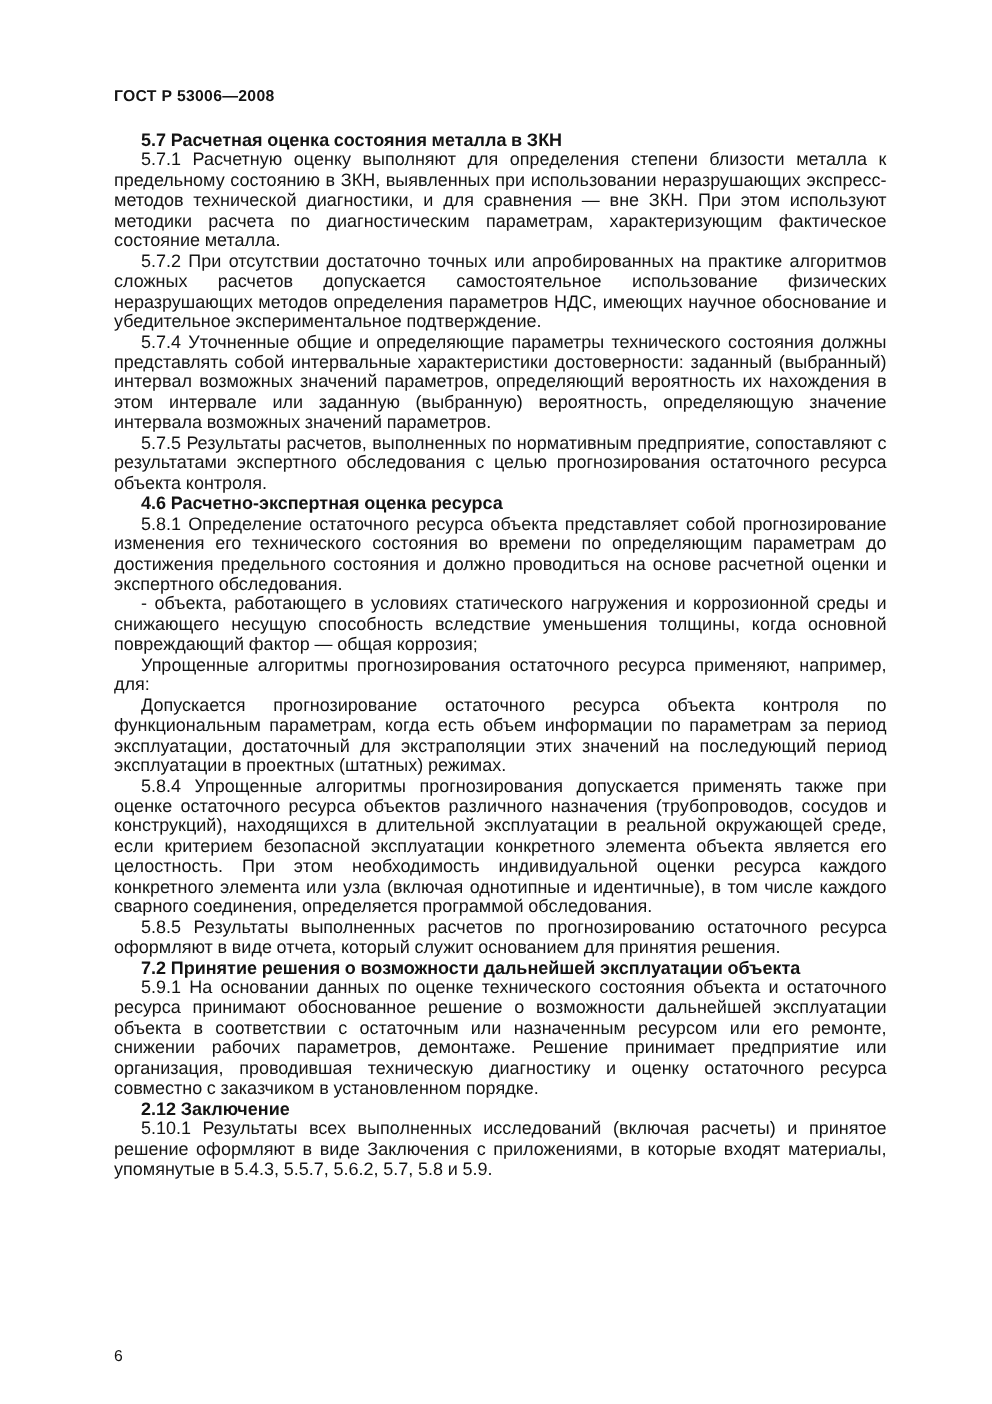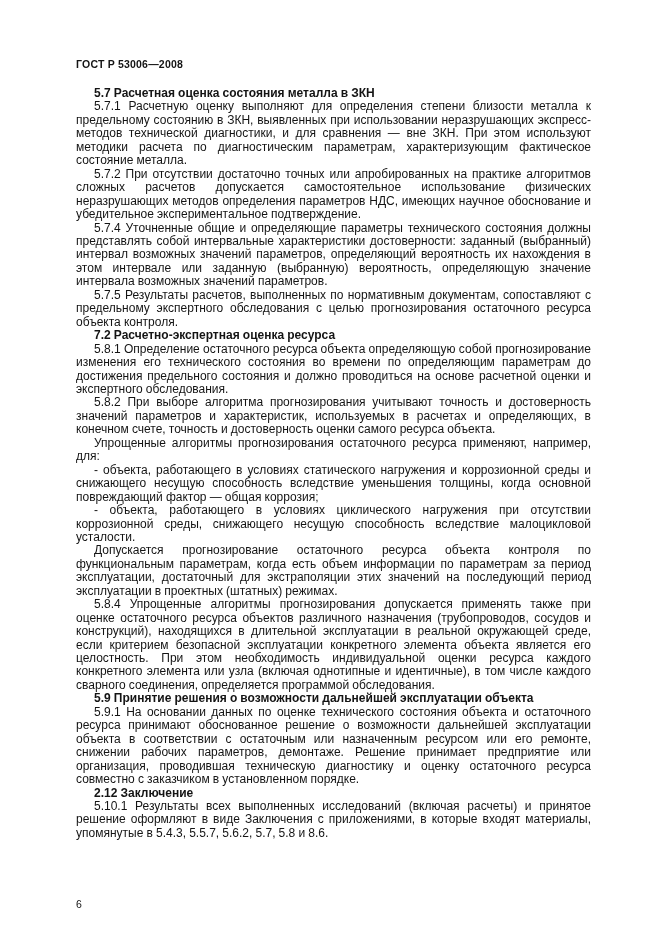--- a/index.html
+++ b/index.html
@@ -54,29 +54,28 @@
 <body>
 
 <div class="page">
   <div class="doc-header">ГОСТ Р 53006—2008</div>
 
   <div class="content">
       <p class="heading">5.7 Расчетная оценка состояния металла в ЗКН</p>
       <p class="para">5.7.1 Расчетную оценку выполняют для определения степени близости металла к предельному состоянию в ЗКН, выявленных при использовании неразрушающих экспресс-методов технической диагностики, и для сравнения — вне ЗКН. При этом используют методики расчета по диагностическим параметрам, характеризующим фактическое состояние металла.</p>
       <p class="para">5.7.2 При отсутствии достаточно точных или апробированных на практике алгоритмов сложных расчетов допускается самостоятельное использование физических неразрушающих методов определения параметров НДС, имеющих научное обоснование и убедительное экспериментальное подтверждение.</p>
       <p class="para">5.7.4 Уточненные общие и определяющие параметры технического состояния должны представлять собой интервальные характеристики достоверности: заданный (выбранный) интервал возможных значений параметров, определяющий вероятность их нахождения в этом интервале или заданную (выбранную) вероятность, определяющую значение интервала возможных значений параметров.</p>
-      <p class="para">5.7.5 Результаты расчетов, выполненных по нормативным документам, сопоставляют с предельному экспертного обследования с целью прогнозирования остаточного ресурса объекта контроля.</p>
-      <p class="heading">7.2 Расчетно-экспертная оценка ресурса</p>
-      <p class="para">5.8.1 Определение остаточного ресурса объекта определяющую собой прогнозирование изменения его технического состояния во времени по определяющим параметрам до достижения предельного состояния и должно проводиться на основе расчетной оценки и экспертного обследования.</p>
-      <p class="para">5.8.2 При выборе алгоритма прогнозирования учитывают точность и достоверность значений параметров и характеристик, используемых в расчетах и определяющих, в конечном счете, точность и достоверность оценки самого ресурса объекта.</p>
+      <p class="para">5.7.5 Результаты расчетов, выполненных по нормативным предприятие, сопоставляют с результатами экспертного обследования с целью прогнозирования остаточного ресурса объекта контроля.</p>
+      <p class="heading">4.6 Расчетно-экспертная оценка ресурса</p>
+      <p class="para">5.8.1 Определение остаточного ресурса объекта представляет собой прогнозирование изменения его технического состояния во времени по определяющим параметрам до достижения предельного состояния и должно проводиться на основе расчетной оценки и экспертного обследования.</p>
+      <p class="para">- объекта, работающего в условиях статического нагружения и коррозионной среды и снижающего несущую способность вследствие уменьшения толщины, когда основной повреждающий фактор — общая коррозия;</p>
       <p class="para">Упрощенные алгоритмы прогнозирования остаточного ресурса применяют, например, для:</p>
-      <p class="para">- объекта, работающего в условиях статического нагружения и коррозионной среды и снижающего несущую способность вследствие уменьшения толщины, когда основной повреждающий фактор — общая коррозия;</p>
-      <p class="para">- объекта, работающего в условиях циклического нагружения при отсутствии коррозионной среды, снижающего несущую способность вследствие малоцикловой усталости.</p>
       <p class="para">Допускается прогнозирование остаточного ресурса объекта контроля по функциональным параметрам, когда есть объем информации по параметрам за период эксплуатации, достаточный для экстраполяции этих значений на последующий период эксплуатации в проектных (штатных) режимах.</p>
       <p class="para">5.8.4 Упрощенные алгоритмы прогнозирования допускается применять также при оценке остаточного ресурса объектов различного назначения (трубопроводов, сосудов и конструкций), находящихся в длительной эксплуатации в реальной окружающей среде, если критерием безопасной эксплуатации конкретного элемента объекта является его целостность. При этом необходимость индивидуальной оценки ресурса каждого конкретного элемента или узла (включая однотипные и идентичные), в том числе каждого сварного соединения, определяется программой обследования.</p>
-      <p class="heading">5.9 Принятие решения о возможности дальнейшей эксплуатации объекта</p>
+      <p class="para">5.8.5 Результаты выполненных расчетов по прогнозированию остаточного ресурса оформляют в виде отчета, который служит основанием для принятия решения.</p>
+      <p class="heading">7.2 Принятие решения о возможности дальнейшей эксплуатации объекта</p>
       <p class="para">5.9.1 На основании данных по оценке технического состояния объекта и остаточного ресурса принимают обоснованное решение о возможности дальнейшей эксплуатации объекта в соответствии с остаточным или назначенным ресурсом или его ремонте, снижении рабочих параметров, демонтаже. Решение принимает предприятие или организация, проводившая техническую диагностику и оценку остаточного ресурса совместно с заказчиком в установленном порядке.</p>
       <p class="heading">2.12 Заключение</p>
-      <p class="para">5.10.1 Результаты всех выполненных исследований (включая расчеты) и принятое решение оформляют в виде Заключения с приложениями, в которые входят материалы, упомянутые в 5.4.3, 5.5.7, 5.6.2, 5.7, 5.8 и 8.6.</p>
+      <p class="para">5.10.1 Результаты всех выполненных исследований (включая расчеты) и принятое решение оформляют в виде Заключения с приложениями, в которые входят материалы, упомянутые в 5.4.3, 5.5.7, 5.6.2, 5.7, 5.8 и 5.9.</p>
     </div>
 
   <div class="page-number">6</div>
 </div>
 
 </body></html>

